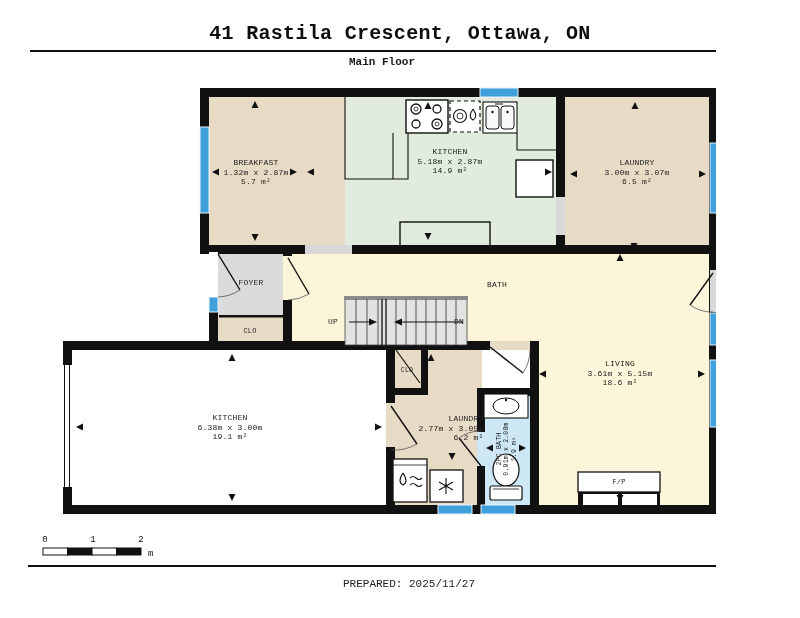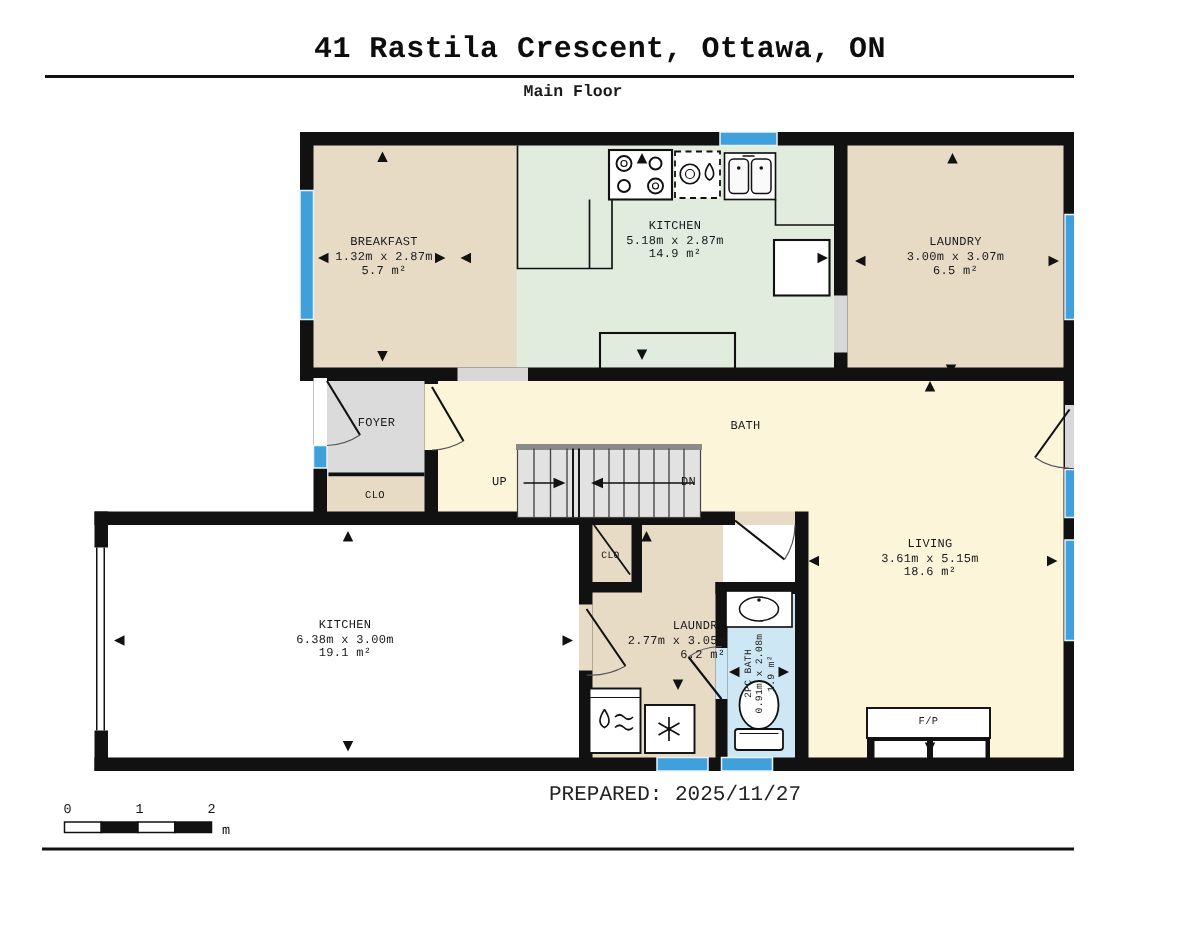--- a/index.html
+++ b/index.html
@@ -10,22 +10,22 @@
        font-size:8px;line-height:1.2;color:#1a1a1a;white-space:nowrap;letter-spacing:.2px;}
   .lbl.sm{font-size:7px;}
   .lbl.xs{font-size:6.5px;}
   .lbl.rot{transform:translate(-50%,-50%) rotate(-90deg);font-size:6.5px;line-height:1.15;}
   .title{position:absolute;left:0;width:800px;top:22px;text-align:center;
          font-size:20px;font-weight:bold;color:#0d0d0d;letter-spacing:.3px;}
   .subtitle{position:absolute;transform:translate(-50%,0);left:382px;top:56px;
             font-size:11px;font-weight:bold;color:#1a1a1a;}
   .rule{position:absolute;height:0;border-top:2px solid #111;}
   .footer-text{position:absolute;left:30px;top:572px;font-size:8.5px;color:#222;}
-  .prepared{position:absolute;transform:translate(-50%,-50%);left:409px;top:530px;
-            font-size:14px;color:#222;margin-left:41px;}
+  .prepared{position:absolute;transform:translate(-50%,-50%);left:409px;top:584px;
+            font-size:11px;color:#222;}
   .scale-num{position:absolute;transform:translate(-50%,-50%);font-size:9px;color:#111;}
   .unit{position:absolute;font-size:9px;color:#111;}
   .north{position:absolute;left:741px;top:515px;font-size:8px;font-weight:bold;
          transform:rotate(33deg);color:#111;}
 </style>
 </head>
 <body>
 
 <div class="page">
 

